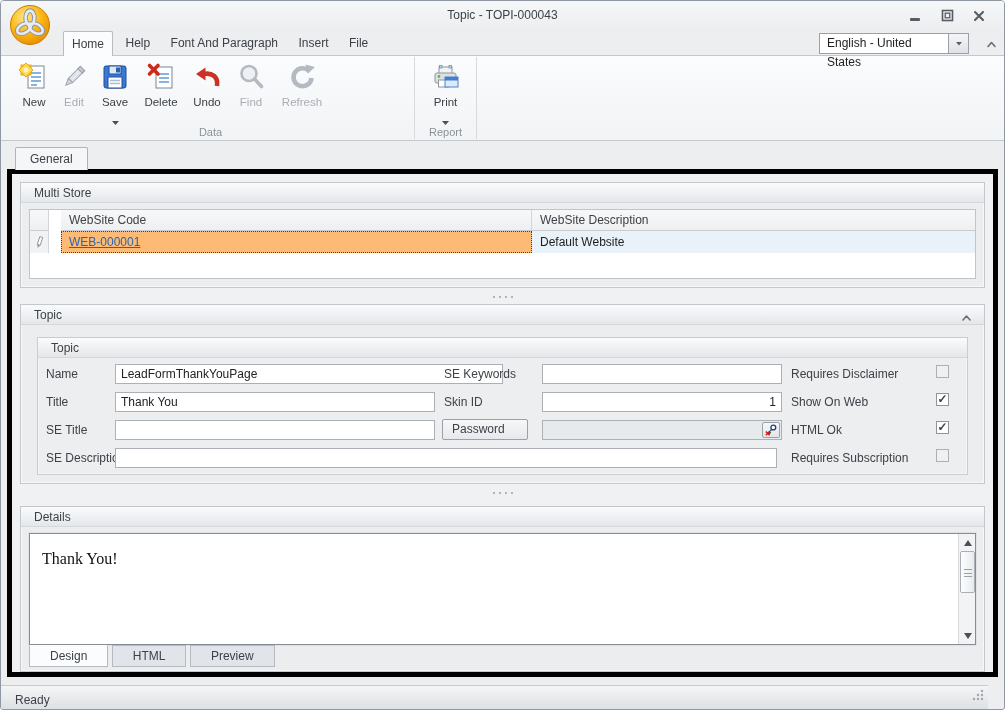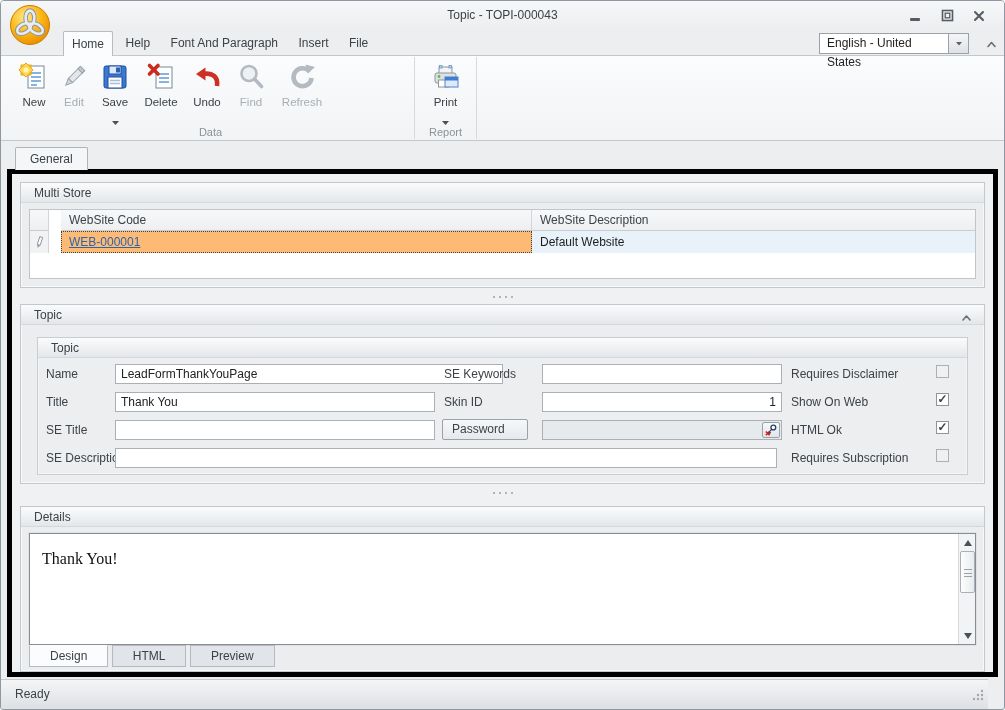--- a/index.html
+++ b/index.html
@@ -114,21 +114,21 @@
     background:linear-gradient(90deg,#fdfdfe,#e8ebee); border:1px solid #aab0b6; border-radius:2px; }
   .vs-grip { position:absolute; left:3px; top:17px; width:8px; height:8px;
     border-top:1px solid #9aa1a8; border-bottom:1px solid #9aa1a8; }
   .vs-grip::after { content:""; position:absolute; left:0; top:3px; width:8px; height:1px; background:#9aa1a8; }
   .edtabs { position:absolute; left:8px; top:138px; white-space:nowrap; }
   .edtab { display:inline-block; height:22px; line-height:21px; padding:0 20px;
     background:#e1e4e8; border:1px solid #b4bac0; margin-right:-1px;
     font-size:12px; color:#3c4247; }
   .edtab.active { background:#fbfcfd; border-top-color:#fbfcfd; }
   
-  .statusbar { position:absolute; left:0; right:16px; bottom:0; height:30px;
+  .statusbar { position:absolute; left:0; right:16px; bottom:0; height:24px;
     background:linear-gradient(#f4f5f6,#dde0e4); border-top:1px solid #c6cbd0; }
   .status-text { position:absolute; left:14px; top:7px; font-size:12px; color:#3c4247; }
   .resize-grip { position:absolute; right:4px; bottom:4px; }
 </style>
 </head>
 <body>
 
 <div class="window">
 
   <div class="titlebar">

